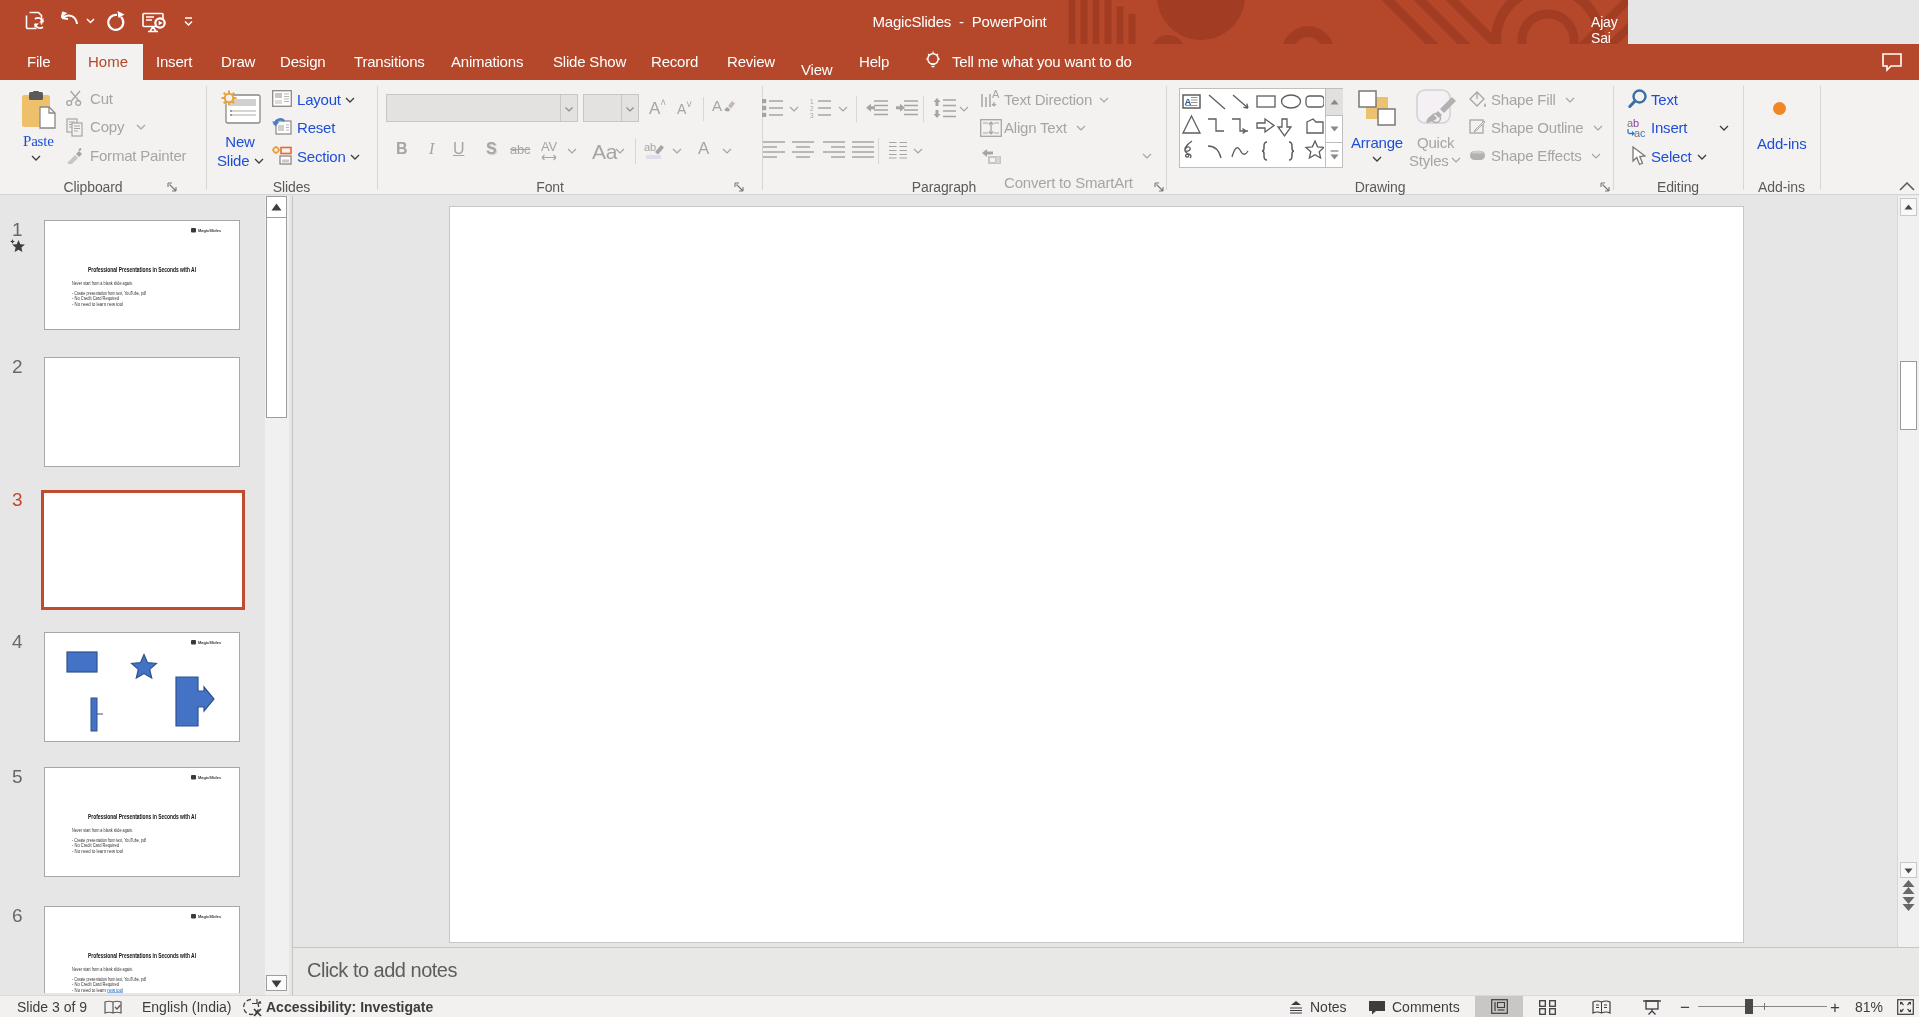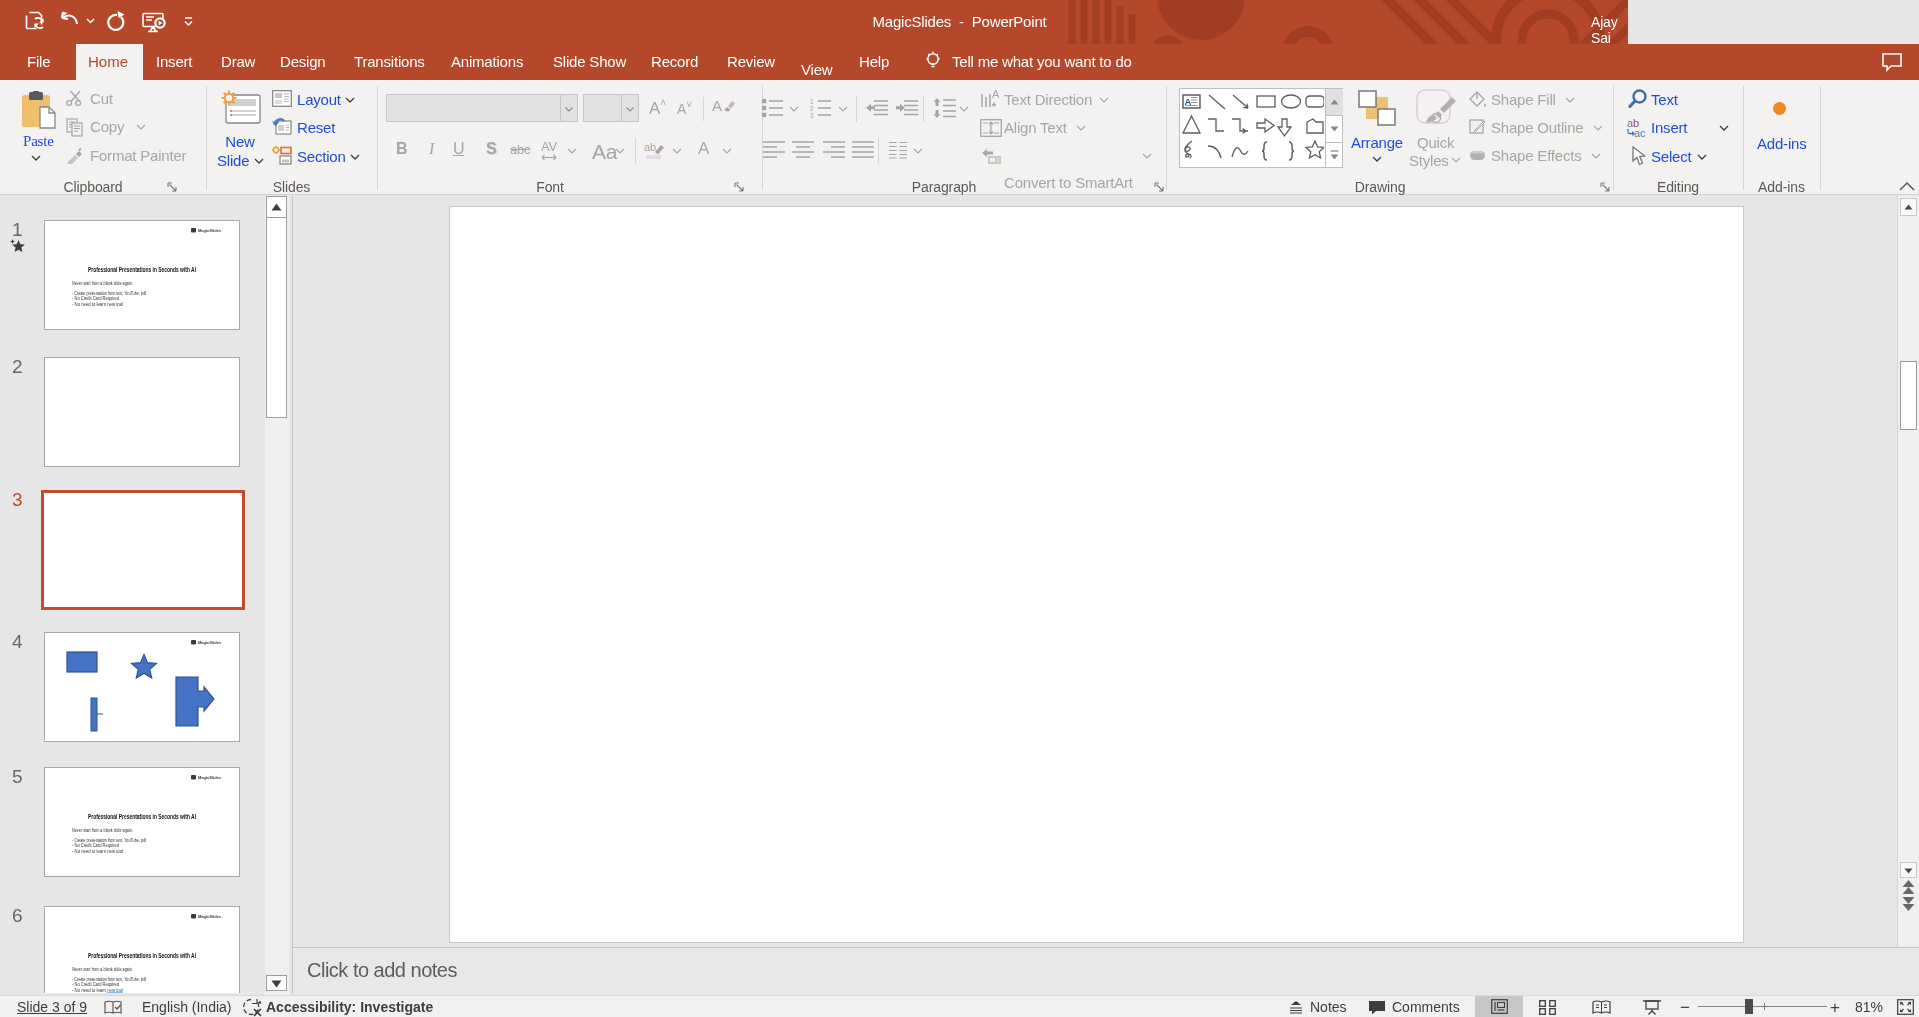--- a/index.html
+++ b/index.html
@@ -614,21 +614,21 @@
         <path d="M6.5 7 L12.5 0 H0.5 z" fill="#6a6866"></path>
         <path d="M6.5 14 L12.5 7 H0.5 z" fill="#6a6866"></path>
       </svg>
 </div>
 
 <div class="abs" style="left:293px;top:947px;width:1626px;height:48px;background:#e8e8e7;border-top:1px solid #c6c4c2;box-sizing:border-box;">
   <div class="abs" style="left:14px;top:11px;color:#5f5d5b;font-size:20px;letter-spacing:-0.5px;">Click to add notes</div>
 </div>
 
 <div class="abs" style="left:0;top:995px;width:1919px;height:22px;background:#f2f1f0;border-top:1px solid #dbd9d7;box-sizing:border-box;color:#3e3d3c;font-size:14px;">
-  <div class="abs" style="left:17px;top:3px;text-decoration:underline;">Slide 3 of 9</div>
+  <div class="abs" style="left:17px;top:3px;">Slide 3 of 9</div>
   <svg class="abs" style="left:104px;top:4px;" width="18" height="15" viewBox="0 0 18 15">
     <path d="M1 2 q4 -1.5 8 0 q4 -1.5 8 0 v11 q-4 -1.5 -8 0 q-4 -1.5 -8 0 z M9 2 v11" fill="none" stroke="#5c5a58" stroke-width="1.2"></path>
     <path d="M11 7 l2 2 3.5 -4" fill="none" stroke="#5c5a58" stroke-width="1.3"></path>
   </svg>
   <div class="abs" style="left:142px;top:3px;">English (India)</div>
   <svg class="abs" style="left:242px;top:2px;" width="24" height="19" viewBox="0 0 24 19">
     <g fill="none" stroke="#3e3d3c" stroke-width="1.3">
       <path d="M9 1.5 a7.5 7.5 0 1 0 7 4.5" stroke-dasharray="4.5 2.5"></path>
       <path d="M10 5.5 h5 M15 5.5 v-4.5" stroke-width="1.2"></path>
       <path d="M15.5 5.8 l3 -2.2" stroke-width="1.2"></path>

